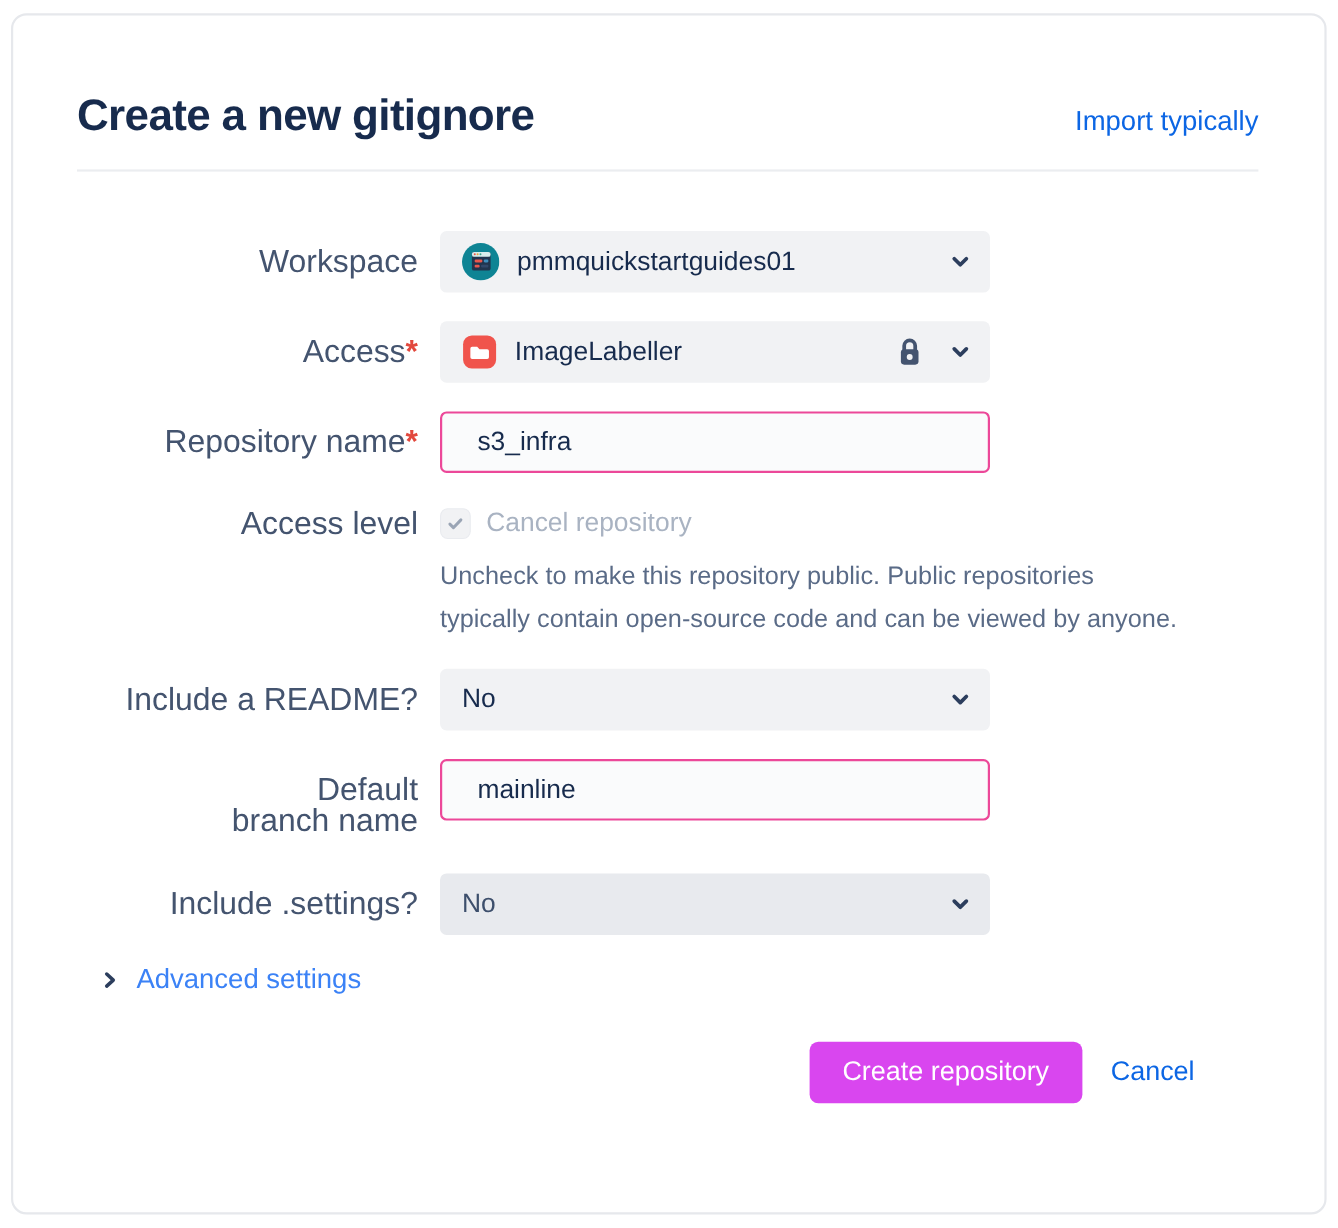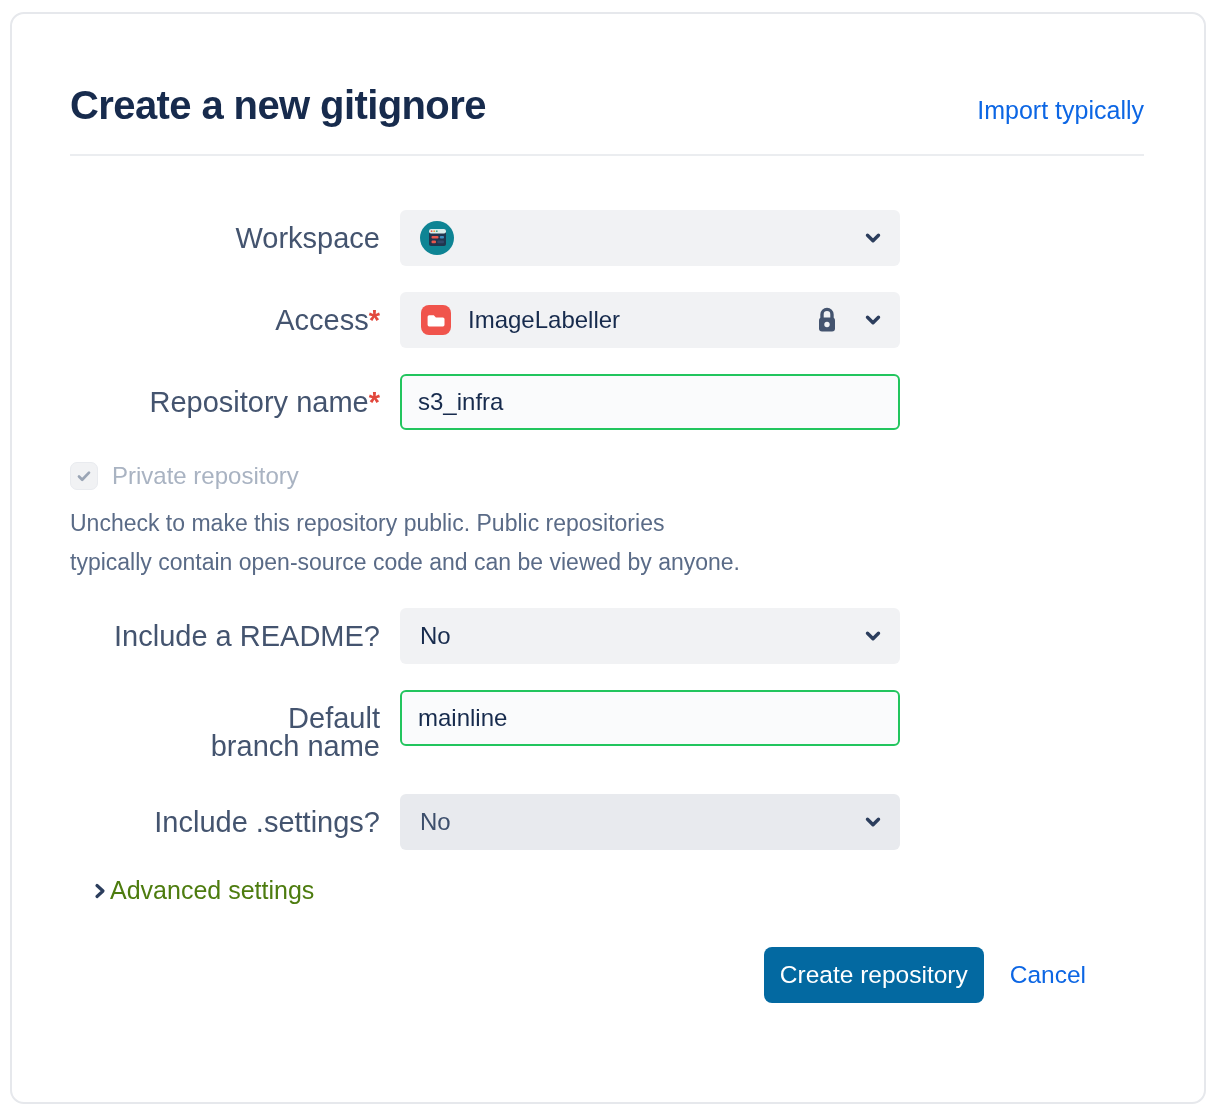--- a/index.html
+++ b/index.html
@@ -32,22 +32,22 @@
   .select {
     height:56px; background:#F1F2F4; border-radius:6px;
     display:flex; align-items:center; padding:0 16px 0 20px; cursor:pointer;
   }
   .select .val { font-size:24px; color:#172B4D; }
   .spacer { flex:1; }
   .icon-gap { margin-right:16px; display:flex; align-items:center; }
   .chev { display:flex; align-items:center; }
 
   .text-input {
-    width:100%; height:56px; background:#FAFBFC; border:2px solid #22c55e;
-    border-radius:6px; font-size:24px; color:#172B4D; padding:0 16px;
+    width:100%; height:56px; background:#FAFBFC; border:2px solid #ec4899;
+    border-radius:6px; font-size:24px; color:#172B4D; padding:0 32px;
     font-family:"Liberation Sans", sans-serif; outline:none;
   }
 
   
   .row-access .f-label { padding-top:6px; }
   .row-access .f-control { width:680px; }
   .checkbox-row { display:flex; align-items:center; margin-top:6px; }
   .checkbox {
     width:28px; height:28px; border-radius:7px; background:#F1F2F4;
     border:1px solid #E9EBEF; display:flex; align-items:center; justify-content:center;
@@ -58,28 +58,28 @@
   
   .row-branch { margin-bottom:34px; }
   .row-branch .f-label span.wrapbox { display:inline-block; max-width:180px; text-align:right; }
 
   .select-dark { background:#E8EAEE; }
   .select-dark .val { color:#3D4F6C; }
 
   .advanced {
     display:flex; align-items:center; margin:16px 0 0 20px; cursor:pointer; width:fit-content;
   }
-  .advanced .adv-label { font-size:25px; color:#4d7c0f; }
+  .advanced .adv-label { font-size:25px; color:#3b82f6; margin-left:14px; }
 
   .actions {
     display:flex; justify-content:flex-end; align-items:center;
     margin-top:42px; padding-right:52px; gap:20px;
   }
   .btn-primary {
-    height:56px; padding:0 16px; background:#0369a1; color:#ffffff;
+    height:56px; padding:0 30px; background:#d946ef; color:#ffffff;
     font-size:24.5px; font-weight:500; border:none; border-radius:8px;
     font-family:"Liberation Sans", sans-serif; cursor:pointer;
   }
   .cancel-link { font-size:24.5px; color:#0C66E4; text-decoration:none; cursor:pointer; padding:0 6px; }
 </style>
 </head>
 <body>
 
 <div class="card">
 
@@ -100,20 +100,21 @@
             <rect x="9" y="8" width="17" height="4.5" rx="2" fill="#D8EDEC"></rect>
             <circle cx="11.6" cy="10.2" r="0.9" fill="#E8574D"></circle>
             <circle cx="14.2" cy="10.2" r="0.9" fill="#E8A23C"></circle>
             <circle cx="16.8" cy="10.2" r="0.9" fill="#3FA38B"></circle>
             <rect x="11.5" y="15" width="7" height="2.6" rx="1" fill="#E8574D"></rect>
             <rect x="19.8" y="15" width="4.2" height="2.6" rx="1" fill="#3E8FBF"></rect>
             <rect x="11.5" y="19.6" width="4.5" height="2.6" rx="1" fill="#E8574D"></rect>
             <rect x="17.3" y="19.6" width="6.7" height="2.6" rx="1" fill="#31486B"></rect>
           </svg>
         </span>
+        <span class="val">pmmquickstartguides01</span>
         <span class="spacer"></span>
         <span class="chev">
           <svg width="22" height="22" viewBox="0 0 22 22">
               <path d="M5.5 8.2 L11 13.7 L16.5 8.2" fill="none" stroke="#2C3E5D" stroke-width="3.4" stroke-linecap="round" stroke-linejoin="round"></path>
             </svg>
         </span>
       </div>
     </div>
   </div>
 
@@ -150,28 +151,29 @@
   <div class="row">
     <div class="f-label">
       <span>Repository name</span><span class="req">*</span>
     </div>
     <div class="f-control">
       <input class="text-input" type="text" value="s3_infra" style="">
     </div>
   </div>
 
   <div class="row row-access">
+    <div class="f-label">Access level</div>
     <div class="f-control">
       <div class="checkbox-row">
         <span class="checkbox">
           <svg width="18" height="18" viewBox="0 0 18 18">
             <path d="M4 9.5 L7.2 12.7 L14 5.6" fill="none" stroke="#9AA5B5" stroke-width="2.7" stroke-linecap="round" stroke-linejoin="round"></path>
           </svg>
         </span>
-        <span class="checkbox-label">Private repository</span>
+        <span class="checkbox-label">Cancel repository</span>
       </div>
       <div class="help-text">Uncheck to make this repository public. Public repositories typically contain open-source code and can be viewed by anyone.</div>
     </div>
   </div>
 
   <div class="row">
     <div class="f-label">Include a README?</div>
     <div class="f-control">
       <div class="select">
         <span class="val">No</span>

